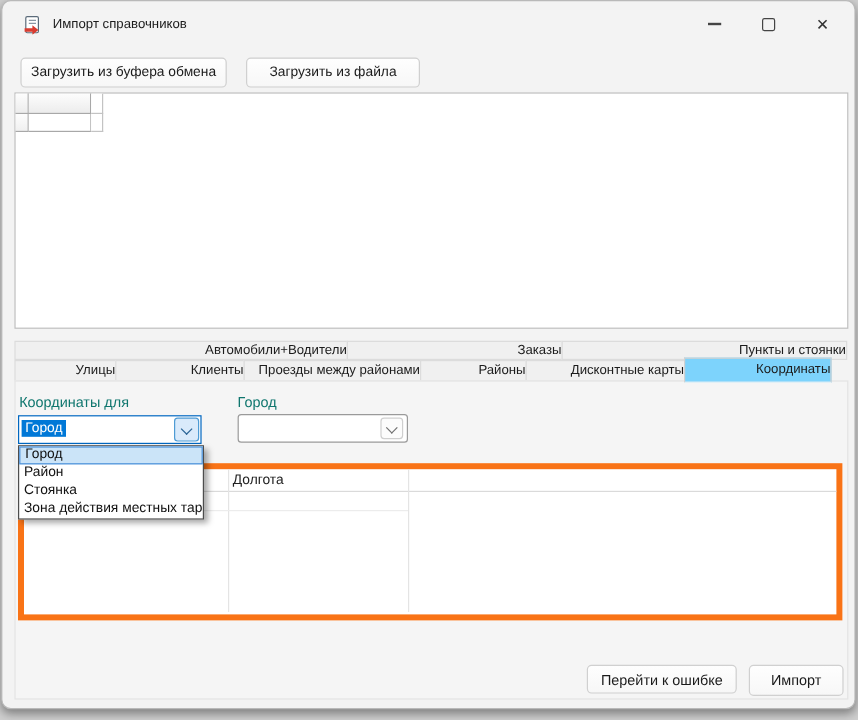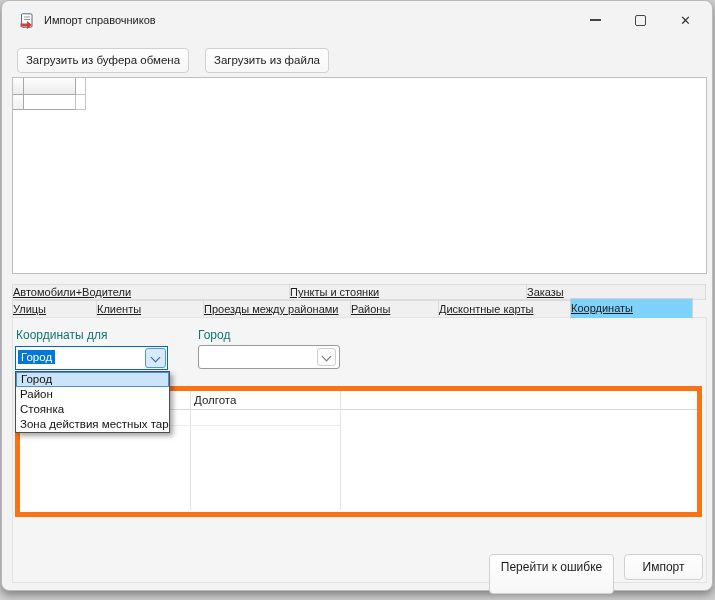--- a/index.html
+++ b/index.html
@@ -27,41 +27,41 @@
   .glyph-max{display:block;width:9px;height:9px;border:1.4px solid #444;border-radius:2px;}
   .glyph-close{font-size:13px;color:#333;line-height:1;}
   
   .btn{
     position:absolute;height:25px;box-sizing:border-box;
     background:linear-gradient(#fefefe,#f7f7f7);
     border:1px solid #d0d0d0;border-radius:4px;
     font-size:11.5px;color:#1b1b1b;text-align:center;line-height:23px;white-space:nowrap;
   }
   .btn-clipboard{left:15px;top:47px;width:172px;}
-  .btn-file{left:203px;top:47px;width:124px;}
+  .btn-file{left:203px;top:47px;width:145px;}
   
   .source-grid{
     position:absolute;left:10px;top:76px;width:695px;height:197px;
     background:#fff;border:1px solid #bdbdbd;box-sizing:border-box;
   }
   .sg-cell{position:absolute;box-sizing:border-box;}
   .sg-corner{left:0;top:0;width:11px;height:17px;background:linear-gradient(#fdfdfd,#ececec);border-right:1px solid #a8a8a8;border-bottom:1px solid #a8a8a8;}
   .sg-colheader{left:11px;top:0;width:52px;height:17px;background:linear-gradient(#fdfdfd,#ececec);border-right:1px solid #a8a8a8;border-bottom:1px solid #a8a8a8;}
   .sg-colheader2{left:63px;top:0;width:10px;height:17px;background:#fff;border-right:1px solid #c3c3c3;border-bottom:1px solid #c3c3c3;}
   .sg-rowheader{left:0;top:17px;width:11px;height:15px;background:linear-gradient(#fdfdfd,#f0f0f0);border-right:1px solid #a8a8a8;border-bottom:1px solid #a8a8a8;}
   .sg-cell1{left:11px;top:17px;width:52px;height:15px;background:#fff;border-right:1px solid #c3c3c3;border-bottom:1px solid #a8a8a8;}
   .sg-cell2{left:63px;top:17px;width:10px;height:15px;background:#fff;border-right:1px solid #c3c3c3;border-bottom:1px solid #c3c3c3;}
   
   .tabstrip{position:absolute;left:10px;top:283px;width:695px;}
   .tabrow{display:flex;width:100%;}
   .tab{
     box-sizing:border-box;height:16px;line-height:15px;
     background:#f0f0f0;border:1px solid #dcdcdc;margin-right:-1px;
-    font-size:11px;color:#1c1c1c;text-align:left;
-    overflow:hidden;white-space:nowrap;text-decoration:underline;
+    font-size:11px;color:#1c1c1c;text-align:right;
+    overflow:hidden;white-space:nowrap;
   }
   .tabrow2 .tab{height:18px;line-height:17px;}
   .tab.selected{
     background:#7dd3fc;border:1px solid #d2d2d2;border-bottom:1px solid #f5f5f5;
     height:21px;margin-top:-2px;line-height:19px;position:relative;z-index:3;
   }
   
   .tabpage{
     position:absolute;left:10px;top:316px;width:695px;height:266px;
     background:#f5f5f5;border:1px solid #e3e3e3;box-sizing:border-box;
@@ -120,21 +120,21 @@
   }
   .ct-vline{position:absolute;top:0;width:1px;height:119px;background:#e4e4e4;}
   .ct-vline.v1{left:170px;}
   .ct-vline.v2{left:320px;}
   .ct-rowline{position:absolute;left:0;top:34px;width:320px;height:1px;background:#ececec;}
   
   .hint{
     position:absolute;left:13px;top:528px;width:695px;
     font-size:11px;color:#1b1b1b;white-space:nowrap;z-index:2;
   }
-  .btn-goto{left:487px;top:553px;width:125px;height:40px;line-height:24px;font-size:12px;}
+  .btn-goto{left:487px;top:553px;width:125px;height:24px;line-height:24px;font-size:12px;}
   .btn-import{left:622px;top:553px;width:79px;height:26px;line-height:24px;font-size:12px;}
 </style>
 </head>
 <body>
 
 <div class="window">
 
   <div class="titlebar">
     <span class="app-icon">
       <svg width="16" height="16" viewBox="0 0 16 16">
@@ -166,22 +166,22 @@
     <div class="sg-cell sg-colheader"></div>
     <div class="sg-cell sg-colheader2"></div>
     <div class="sg-cell sg-rowheader"></div>
     <div class="sg-cell sg-cell1"></div>
     <div class="sg-cell sg-cell2"></div>
   </div>
 
   <div class="tabstrip">
     <div class="tabrow tabrow1">
       <div class="tab" style="width:278px">Автомобили+Водители</div>
+      <div class="tab" style="width:180px">Заказы</div>
       <div class="tab" style="width:238px">Пункты и стоянки</div>
-      <div class="tab" style="width:180px">Заказы</div>
     </div>
     <div class="tabrow tabrow2">
       <div class="tab" style="width:85px">Улицы</div>
       <div class="tab" style="width:108px">Клиенты</div>
       <div class="tab" style="width:148px">Проезды между районами</div>
       <div class="tab" style="width:89px">Районы</div>
       <div class="tab" style="width:133px">Дисконтные карты</div>
       <div class="tab selected" style="width:123px">Координаты</div>
     </div>
   </div>

